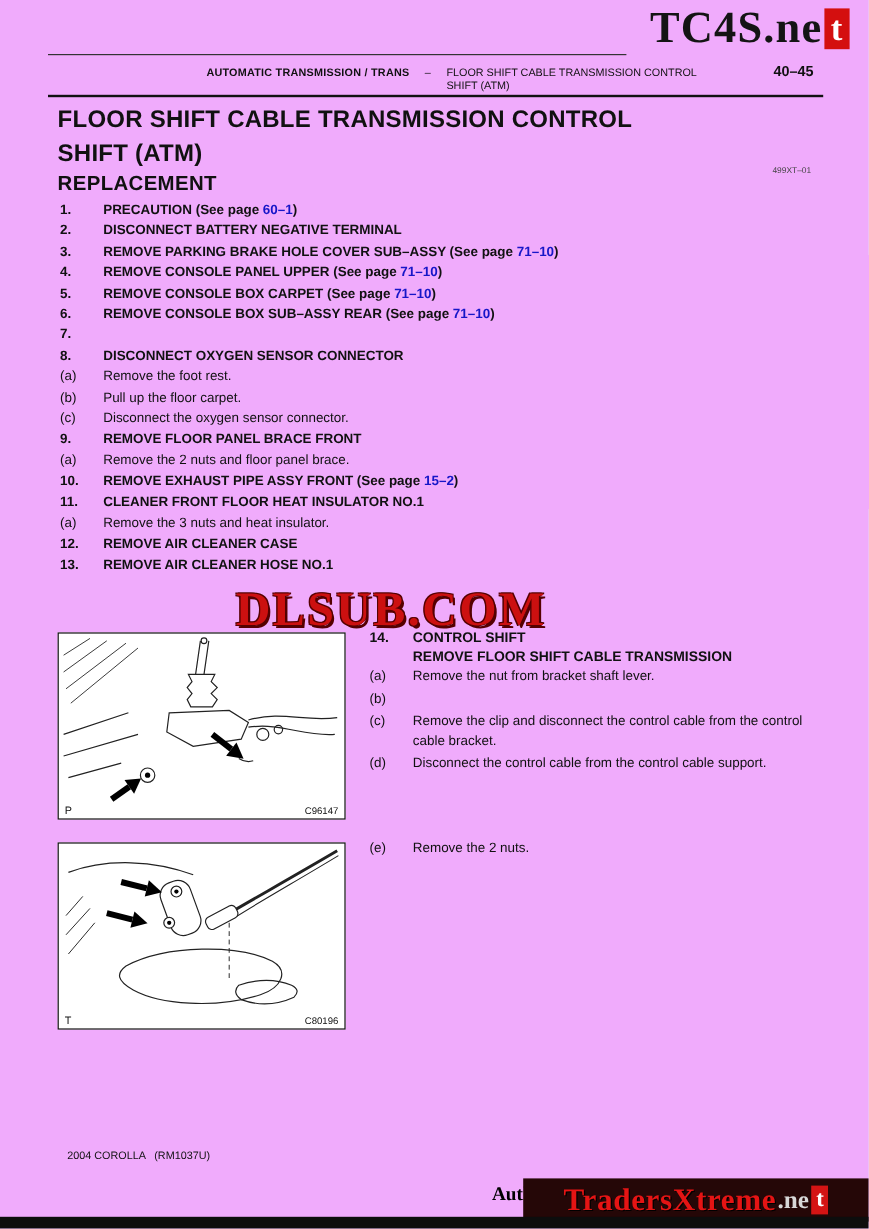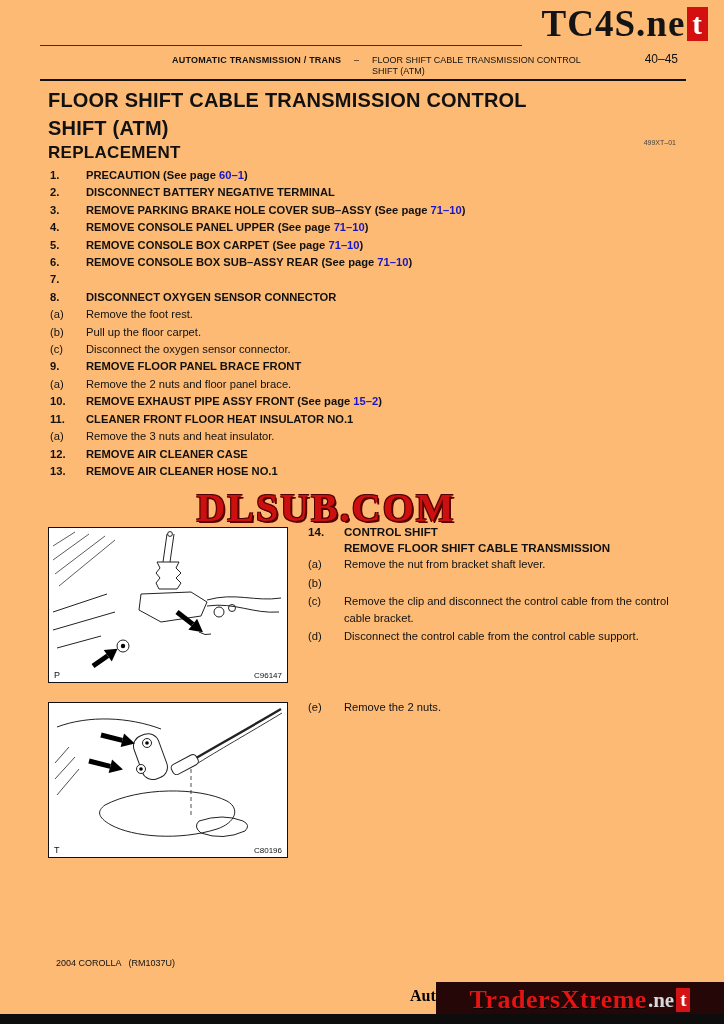--- a/index.html
+++ b/index.html
@@ -1,31 +1,31 @@
 <!DOCTYPE html>
 <html><head>
 <meta charset="utf-8">
 <style>
   html,body{margin:0;padding:0;background:#e8e8e8;}
-  .page{position:relative;width:724px;height:1024px;background:#fdba74;overflow:hidden;
+  .page{position:relative;width:724px;height:1024px;background:#f0abfc;overflow:hidden;
         font-family:"Liberation Sans",sans-serif;color:#111;}
 
   
   .logo{position:absolute;top:2px;right:16px;display:flex;align-items:baseline;
         font-family:"Liberation Serif",serif;font-weight:700;font-size:37px;letter-spacing:1px;color:#141414;}
   .logo-box{display:inline-block;background:#d40f0f;color:#fff;font-size:29px;line-height:34px;
         padding:0 5px;margin-left:2px;transform:translateY(-2px);}
 
   
   .header-topline{position:absolute;left:40px;top:45px;width:482px;border-top:1px solid #333;}
   .header-bottomline{position:absolute;left:40px;top:79px;width:646px;border-top:2px solid #111;}
   .header-section{position:absolute;left:172px;top:55px;font-size:9px;font-weight:700;letter-spacing:.2px;}
   .header-dash{position:absolute;left:354px;top:55px;font-size:9px;}
   .header-topic{position:absolute;left:372px;top:55px;font-size:9px;line-height:10.5px;width:240px;}
-  .header-page{position:absolute;right:46px;top:52px;font-size:12px;font-weight:400;}
+  .header-page{position:absolute;right:46px;top:52px;font-size:12px;font-weight:700;}
 
   .title{position:absolute;left:48px;top:86px;font-size:20px;font-weight:700;line-height:28px;letter-spacing:.2px;}
   .doc-code{position:absolute;right:48px;top:139px;font-size:7px;color:#444;}
   .heading{position:absolute;left:48px;top:143px;font-size:17px;font-weight:700;letter-spacing:.3px;}
 
   
   .steps{position:absolute;left:50px;top:167px;width:610px;}
   .step{display:flex;font-size:11.2px;line-height:17.4px;}
   .step .num{flex:0 0 36px;font-weight:700;}
   .step .txt{font-weight:700;}

